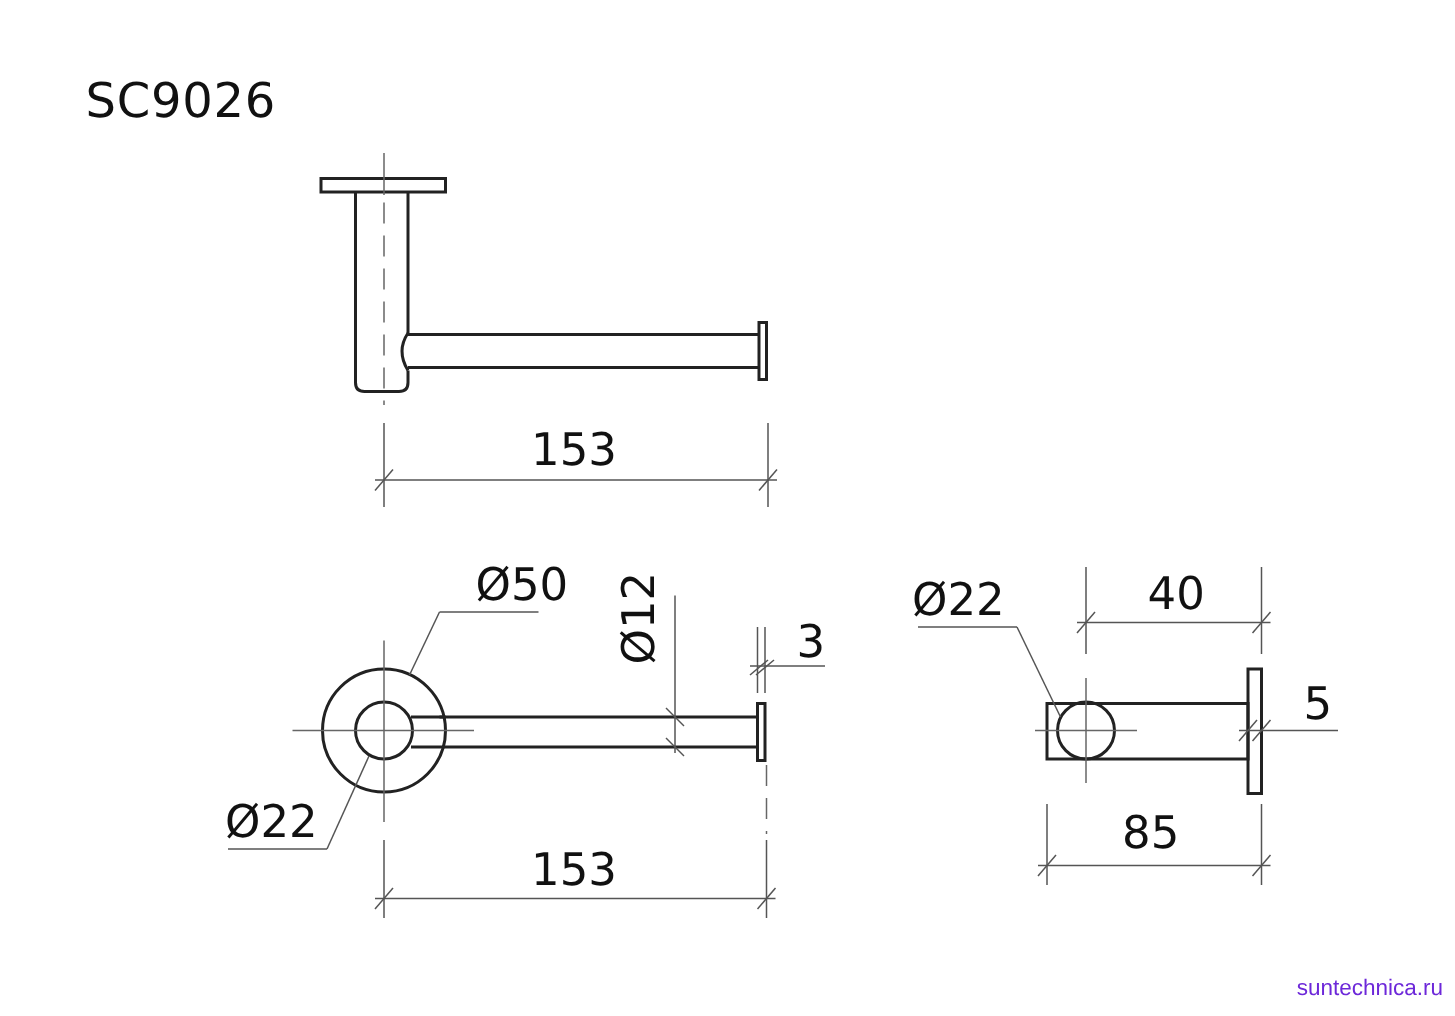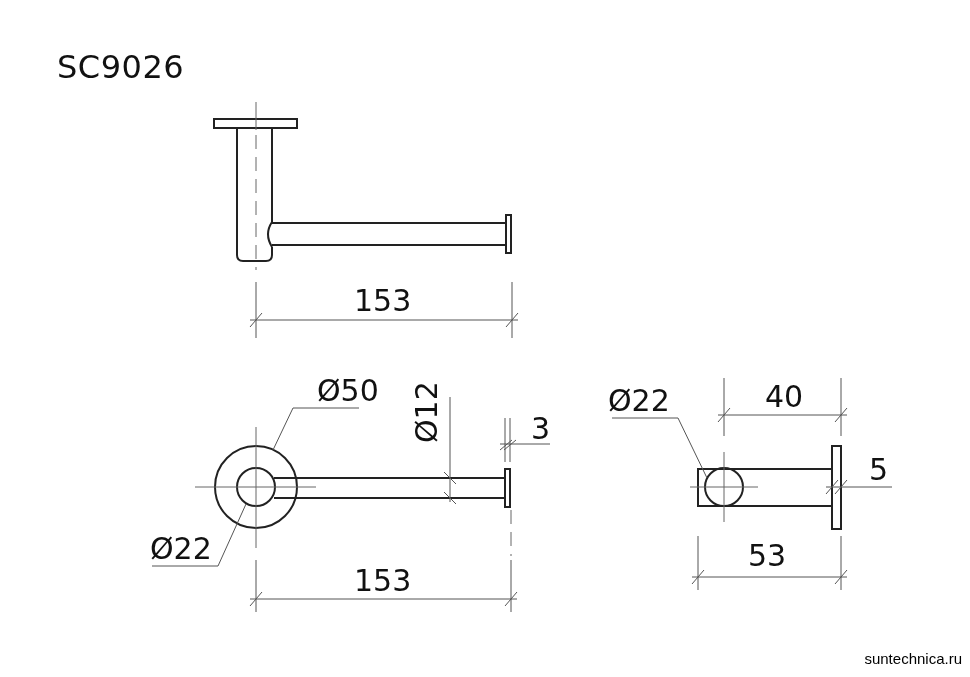--- a/index.html
+++ b/index.html
@@ -1,19 +1,19 @@
 <!DOCTYPE html>
 <html><head>
   <meta charset="utf-8">
   <style>
     html, body { margin: 0; padding: 0; background: #ffffff; }
     body { width: 970px; height: 677px; position: relative; overflow: hidden; font-family: "DejaVu Sans", sans-serif; }
     #drawing { position: absolute; left: 0; top: 0; width: 970px; height: 677px; }
     .title { position: absolute; left: 57px; top: 48px; font-family: "DejaVu Sans", sans-serif; font-size: 32px; color: #111; letter-spacing: 0.5px; }
-    .watermark { position: absolute; right: 8px; bottom: 10px; font-family: "Liberation Sans", sans-serif; font-size: 15px; color: #000000; }
+    .watermark { position: absolute; right: 8px; bottom: 10px; font-family: "Liberation Sans", sans-serif; font-size: 15px; color: #6d28d9; }
     .dim { position: absolute; font-family: "DejaVu Sans", sans-serif; font-size: 30px; color: #111; line-height: 1; white-space: nowrap; }
     .thick { stroke: #222; stroke-width: 2; fill: none; }
     .thin { stroke: #555; stroke-width: 1; fill: none; }
     .center { stroke: #666; stroke-width: 1; fill: none; }
     .dashed { stroke: #666; stroke-width: 1; fill: none; stroke-dasharray: 14 8; }
   </style>
 </head>
 <body>
 
 <div class="title">SC9026</div>
@@ -115,15 +115,15 @@
 
 <div class="dim" style="left:296px; top:376px;margin-left:21px;">Ø50</div>
 <div class="dim" style="left:150px; top:534px;">Ø22</div>
 <div class="dim" style="left:412px; top:443px; transform: rotate(-90deg); transform-origin: left top;">Ø12</div>
 <div class="dim" style="left:531px; top:414px;">3</div>
 <div class="dim" style="left:354px; top:566px;">153</div>
 
 <div class="dim" style="left:608px; top:386px;">Ø22</div>
 <div class="dim" style="left:765px; top:382px;">40</div>
 <div class="dim" style="left:869px; top:455px;">5</div>
-<div class="dim" style="left:748px; top:541px;">53</div>
+<div class="dim" style="left:748px; top:541px;">85</div>
 
 <div class="watermark">suntechnica.ru</div>
 
 </body></html>

